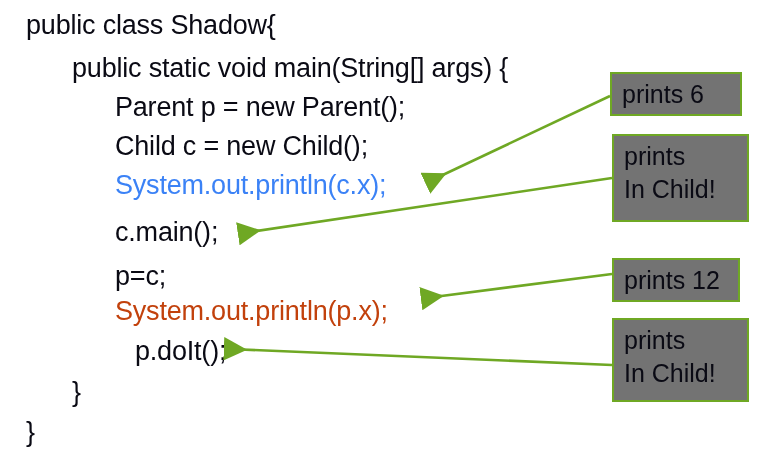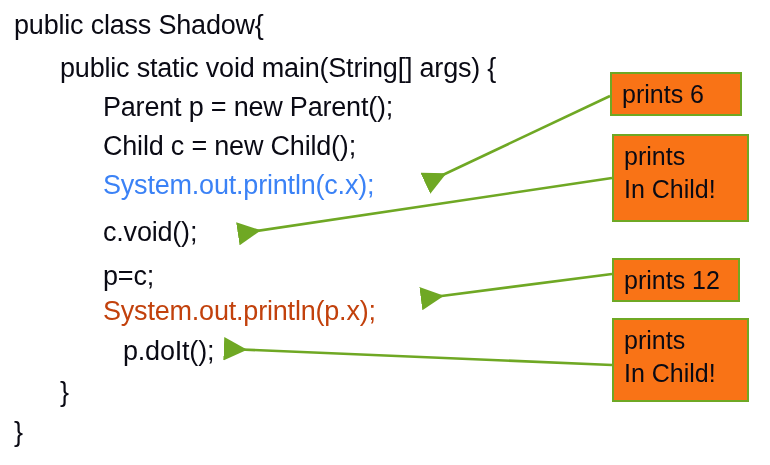--- a/index.html
+++ b/index.html
@@ -12,40 +12,40 @@
     width: 770px;
     height: 465px;
     background: #ffffff;
     overflow: hidden;
     font-family: "Liberation Sans", sans-serif;
   }
 
   
   .code-block {
     position: absolute;
-    left: 0;
+    left: 12px;
     top: 0;
     width: 620px;
     height: 465px;
   }
   .code-line {
     position: absolute;
     white-space: pre;
     color: #0a0a14;
     font-family: "Liberation Sans", sans-serif;
     font-size: 27px;
     line-height: 30px;
     letter-spacing: -0.2px;
   }
 
   
   .callout {
     position: absolute;
     box-sizing: border-box;
-    background: #f97316;
+    background: #737373;
     border: 2px solid #6FA824;
     color: #0a0a14;
     font-family: "Liberation Sans", sans-serif;
     font-size: 25px;
     line-height: 33px;
     padding: 4px 0 0 10px;
     white-space: pre-line;
   }
 
   
@@ -62,21 +62,21 @@
 <body>
 
 <div id="canvas">
 
   <div class="code-block">
     <div class="code-line" style="left: 14px; top: 10px; color: rgb(10, 10, 20);">public class Shadow{</div>
     <div class="code-line" style="left: 60px; top: 53px; color: rgb(10, 10, 20);">public static void main(String[] args) {</div>
     <div class="code-line" style="left: 103px; top: 92px; color: rgb(10, 10, 20);">Parent p = new Parent();</div>
     <div class="code-line" style="left: 103px; top: 131px; color: rgb(10, 10, 20);">Child c = new Child();</div>
     <div class="code-line" style="left: 103px; top: 170px; color: #3b82f6;">System.out.println(c.x);</div>
-    <div class="code-line" style="left: 103px; top: 217px; color: rgb(10, 10, 20);">c.void();</div>
+    <div class="code-line" style="left: 103px; top: 217px; color: rgb(10, 10, 20);">c.main();</div>
     <div class="code-line" style="left: 103px; top: 261px; color: rgb(10, 10, 20);">p=c;</div>
     <div class="code-line" style="left: 103px; top: 296px; color: #c2410c;">System.out.println(p.x);</div>
     <div class="code-line" style="left: 103px; top: 336px; color: rgb(10, 10, 20); margin-left: 20px;">p.doIt();</div>
     <div class="code-line" style="left: 60px; top: 377px; color: rgb(10, 10, 20);">}</div>
     <div class="code-line" style="left: 14px; top: 417px; color: rgb(10, 10, 20);">}</div>
   </div>
 
   <svg class="arrows" viewBox="0 0 770 465" width="770" height="465" xmlns="http://www.w3.org/2000/svg">
     <defs>
       <marker id="ah" markerWidth="9" markerHeight="9" refX="7" refY="4.5" orient="auto" markerUnits="strokeWidth">

